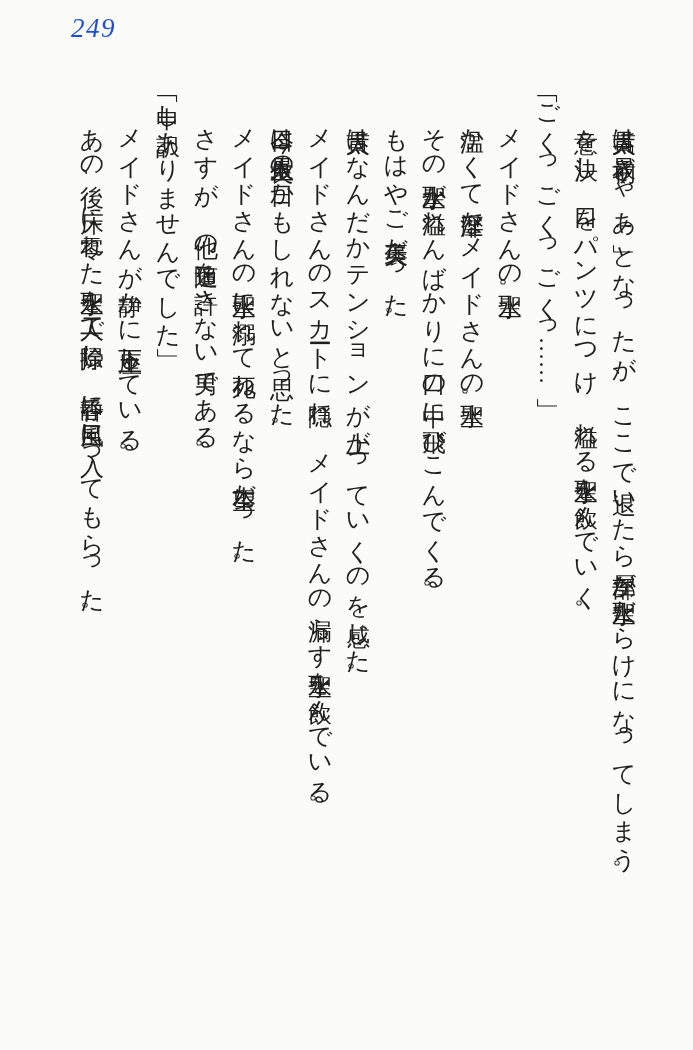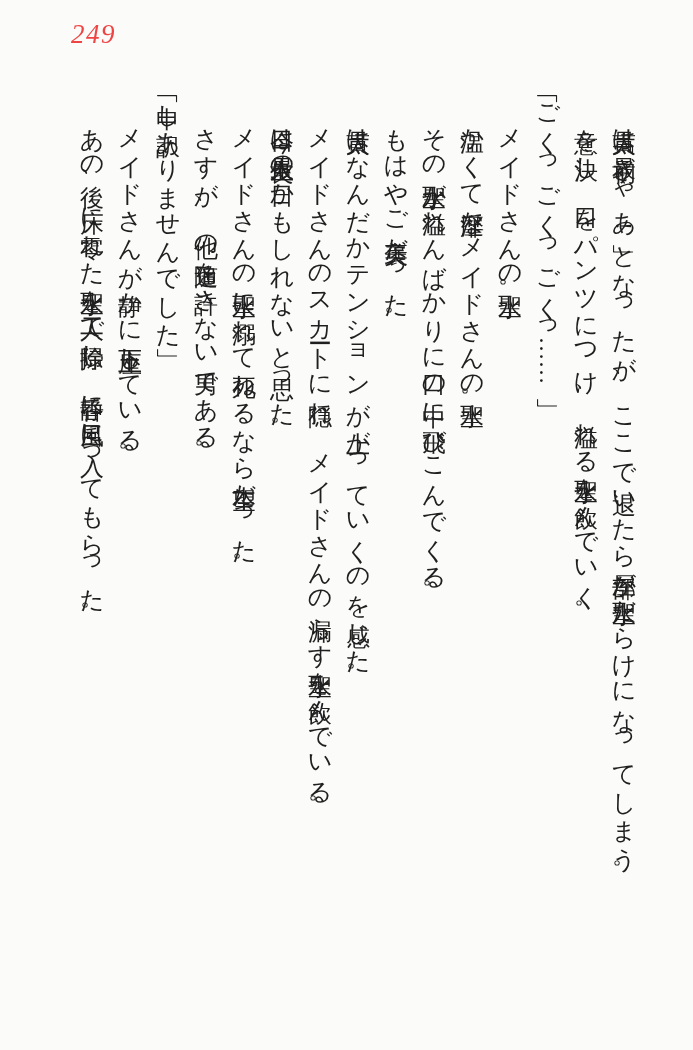--- a/index.html
+++ b/index.html
@@ -13,26 +13,26 @@
     overflow: hidden;
     background: #fbfbf9;
     font-family: "Liberation Serif", "DejaVu Serif", serif;
   }
   .page {
     position: absolute;
     inset: 0;
   }
   .page-number {
     position: absolute;
-    top: 19px;
+    top: 13px;
     left: 71px;
     font-style: italic;
     font-size: 27px;
     letter-spacing: 1.5px;
-    color: #ef4444;
+    color: #1d4ed8;
   }
   .text-area {
     position: absolute;
     top: 88px;
     right: 50px;
     height: 912px;
     writing-mode: vertical-rl;
     text-orientation: mixed;
     font-size: 24px;
     line-height: 38px;

